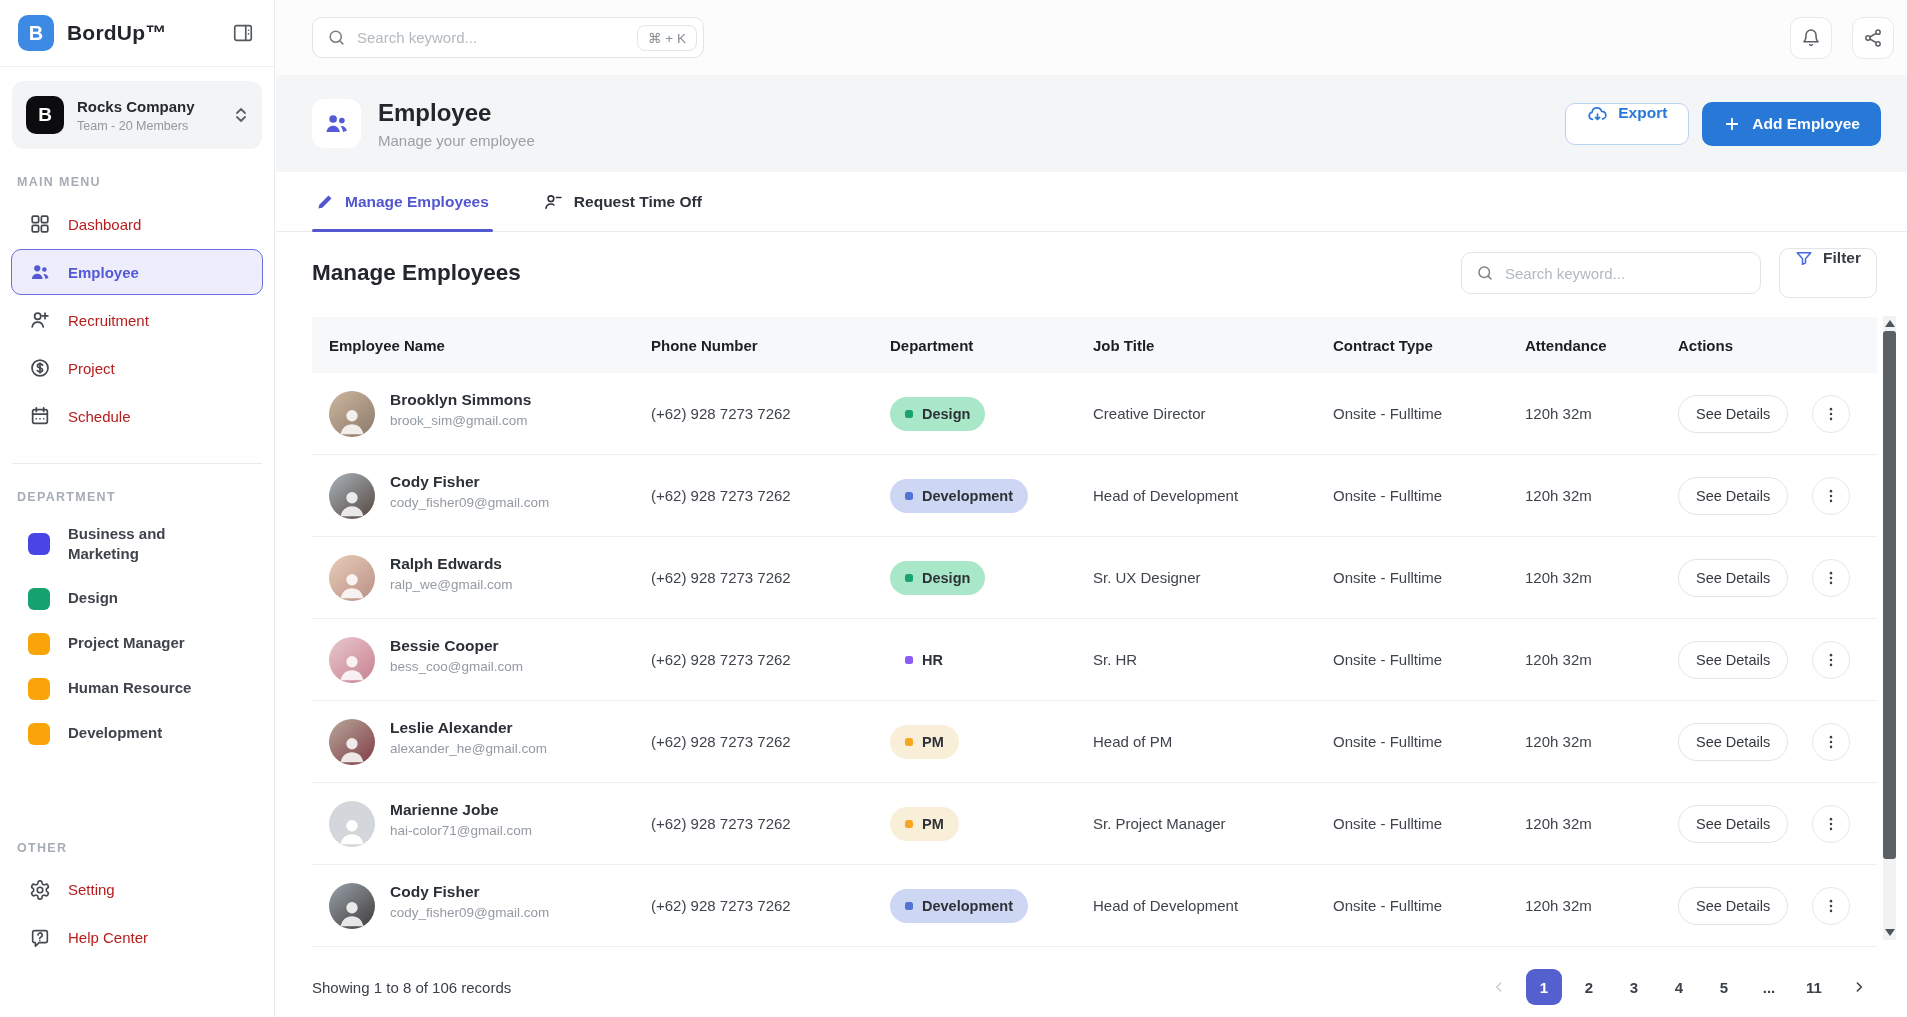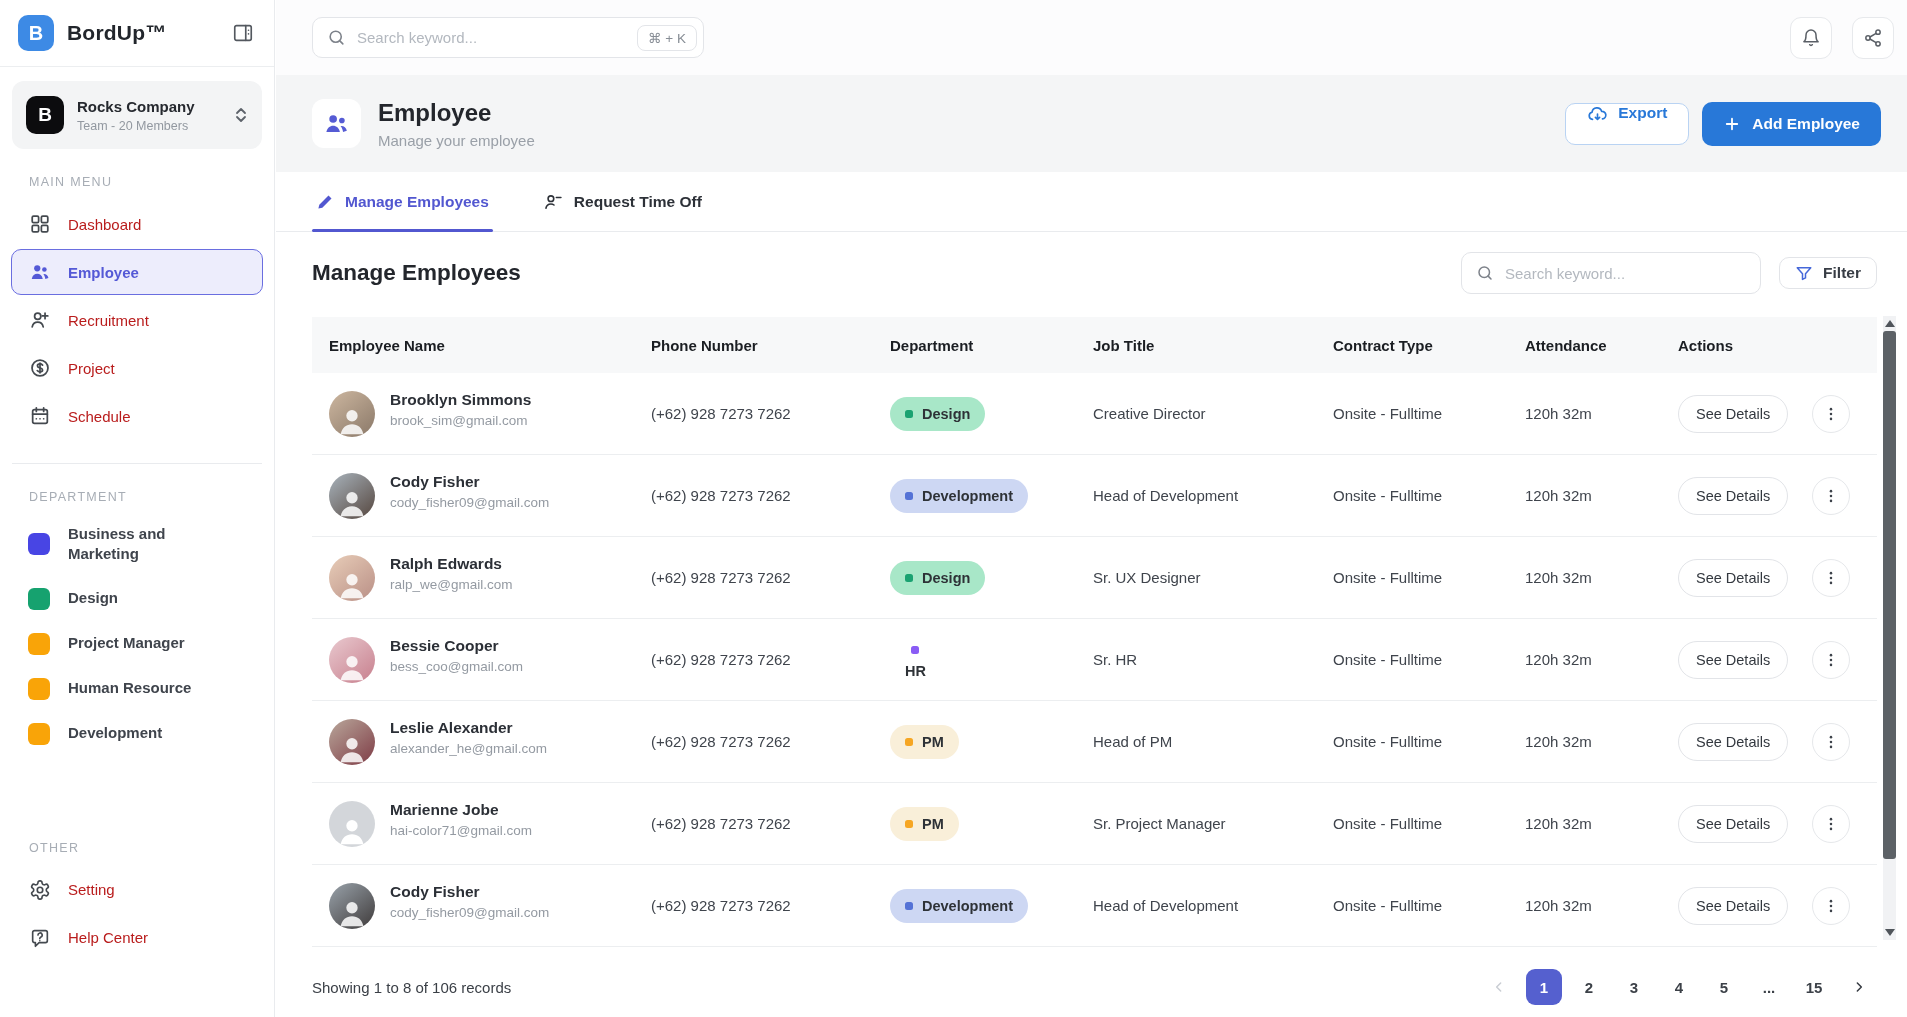--- a/index.html
+++ b/index.html
@@ -20,21 +20,21 @@
   .panel-toggle{margin-left:auto;background:none;border:none;color:#53585f;padding:2px}
 
   .company-card{margin:14px 12px 0;background:#f3f4f5;border-radius:12px;padding:15px 14px;
                 display:flex;align-items:center;gap:13px;cursor:pointer}
   .company-logo{width:38px;height:38px;border-radius:10px;background:#0c0c0e;color:#fff;
                 font-weight:800;font-size:19px;display:flex;align-items:center;justify-content:center}
   .company-name{font-size:15px;font-weight:700;color:#26292f}
   .company-sub{font-size:12.5px;color:#9298a0;margin-top:4px}
   .company-chevrons{margin-left:auto;color:#5d626a}
 
-  .section-label{padding:0 17px;margin:26px 12px 12px;font-size:12.5px;font-weight:400;
+  .section-label{padding:0 17px;margin:26px 0 12px;font-size:12.5px;font-weight:700;
                  color:#a7adb5;letter-spacing:1.3px}
   .nav{padding:0 11px}
   .nav-item{display:flex;align-items:center;gap:17px;padding:11px 17px;border-radius:10px;
             font-size:15px;font-weight:400;color:#b91c1c;border:1.5px solid transparent;
             margin-bottom:2px;cursor:pointer}
   .nav-item .nico{color:#44494f}
   .nav-item.active{background:#ededfc;border-color:#6a6ee0;color:#5459d6;font-weight:700}
   .nav-item.active .nico{color:#5459d6}
   .dept-item{display:flex;align-items:center;gap:18px;padding:8px 17px;margin-bottom:7px;
              font-size:15px;font-weight:700;color:#3f444c;cursor:pointer}
@@ -76,22 +76,22 @@
                      background:#5257d0;border-radius:2px}
 
   .content{padding:20px 30px 0 36px}
   .content-head{display:flex;align-items:center;height:42px}
   .content-head h2{font-size:22.5px;font-weight:800;color:#23262c}
   .content-tools{margin-left:auto;display:flex;align-items:center;gap:18px}
   .search2{width:300px;height:42px;display:flex;align-items:center;gap:11px;padding:0 14px;
            border:1px solid #e2e4e8;border-radius:10px;background:#fff}
   .search2 input{flex:1;border:none;outline:none;font-size:15px;background:transparent;color:#33373e}
   .search2 input::placeholder{color:#b3b8bf}
-  .btn-filter{width:98px;height:32px;border:1px solid #e2e4e8;border-radius:10px;background:#fff;
-              display:flex;align-items:center;justify-content:center;gap:10px;font-size:15.5px;
+  .btn-filter{width:98px;height:50px;border:1px solid #e2e4e8;border-radius:10px;background:#fff;
+              display:flex;align-items:flex-start;justify-content:center;gap:10px;font-size:15.5px;
               font-weight:600;color:#383d45}
   .funnel{color:#4668d9}
 
   
   .table{margin-top:23px}
   .thead,.trow{display:grid;grid-template-columns:339px 239px 203px 240px 192px 153px 1fr;align-items:center}
   .thead{height:56px;background:#f7f8f9;font-size:15px;font-weight:700;color:#1b1e23}
   .thead>div:first-child,.c-name{padding-left:17px}
   .trow{height:82px;border-bottom:1px solid #eceef0}
   .c-name{display:flex;gap:15px}
@@ -488,21 +488,21 @@
                 <circle cx="12" cy="9" r="4"></circle>
                 <path d="M4 22c.8-4.5 4-7 8-7s7.2 2.5 8 7z"></path>
               </svg>
           </span>
           <div>
             <div class="ename">Bessie Cooper</div>
             <div class="eemail">bess_coo@gmail.com</div>
           </div>
         </div>
         <div class="cell">(+62) 928 7273 7262</div>
-        <div class="cell"><span class="badge" style="background: transparent; flex-direction: column;">
+        <div class="cell"><span class="badge" style="background: transparent;">
               <i class="dot" style="background: rgb(138, 92, 245);"></i>
               <span>HR</span>
             </span></div>
         <div class="cell">Sr. HR</div>
         <div class="cell">Onsite - Fulltime</div>
         <div class="cell">120h 32m</div>
         <div class="c-actions">
           <button class="btn-details">See Details</button>
           <button class="btn-kebab">
             <svg width="18" height="18" viewBox="0 0 24 24" fill="currentColor">
@@ -621,21 +621,21 @@
           <svg width="16" height="16" viewBox="0 0 24 24" fill="none" stroke="currentColor" stroke-width="2.2" stroke-linecap="round" stroke-linejoin="round">
               <path d="M14.5 6l-6 6 6 6"></path>
             </svg>
         </button>
         <button class="page-btn active">1</button>
         <button class="page-btn">2</button>
         <button class="page-btn">3</button>
         <button class="page-btn">4</button>
         <button class="page-btn">5</button>
         <button class="page-btn">...</button>
-        <button class="page-btn">15</button>
+        <button class="page-btn">11</button>
         <button class="page-btn pg-next">
           <svg width="16" height="16" viewBox="0 0 24 24" fill="none" stroke="currentColor" stroke-width="2.2" stroke-linecap="round" stroke-linejoin="round">
               <path d="M9.5 6l6 6-6 6"></path>
             </svg>
         </button>
       </div>
     </div>
   </div>
 </div>
 

